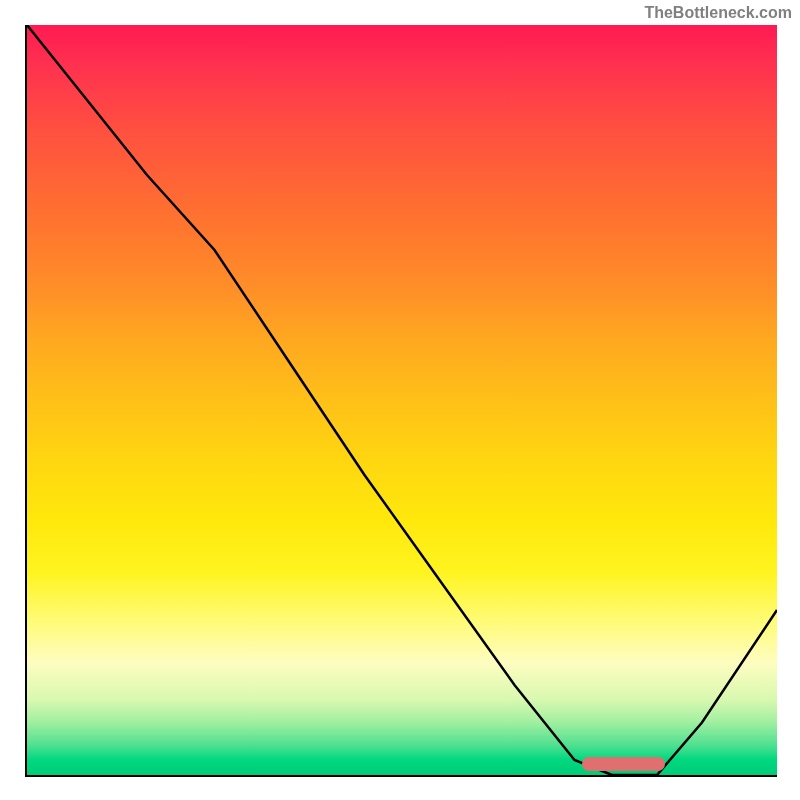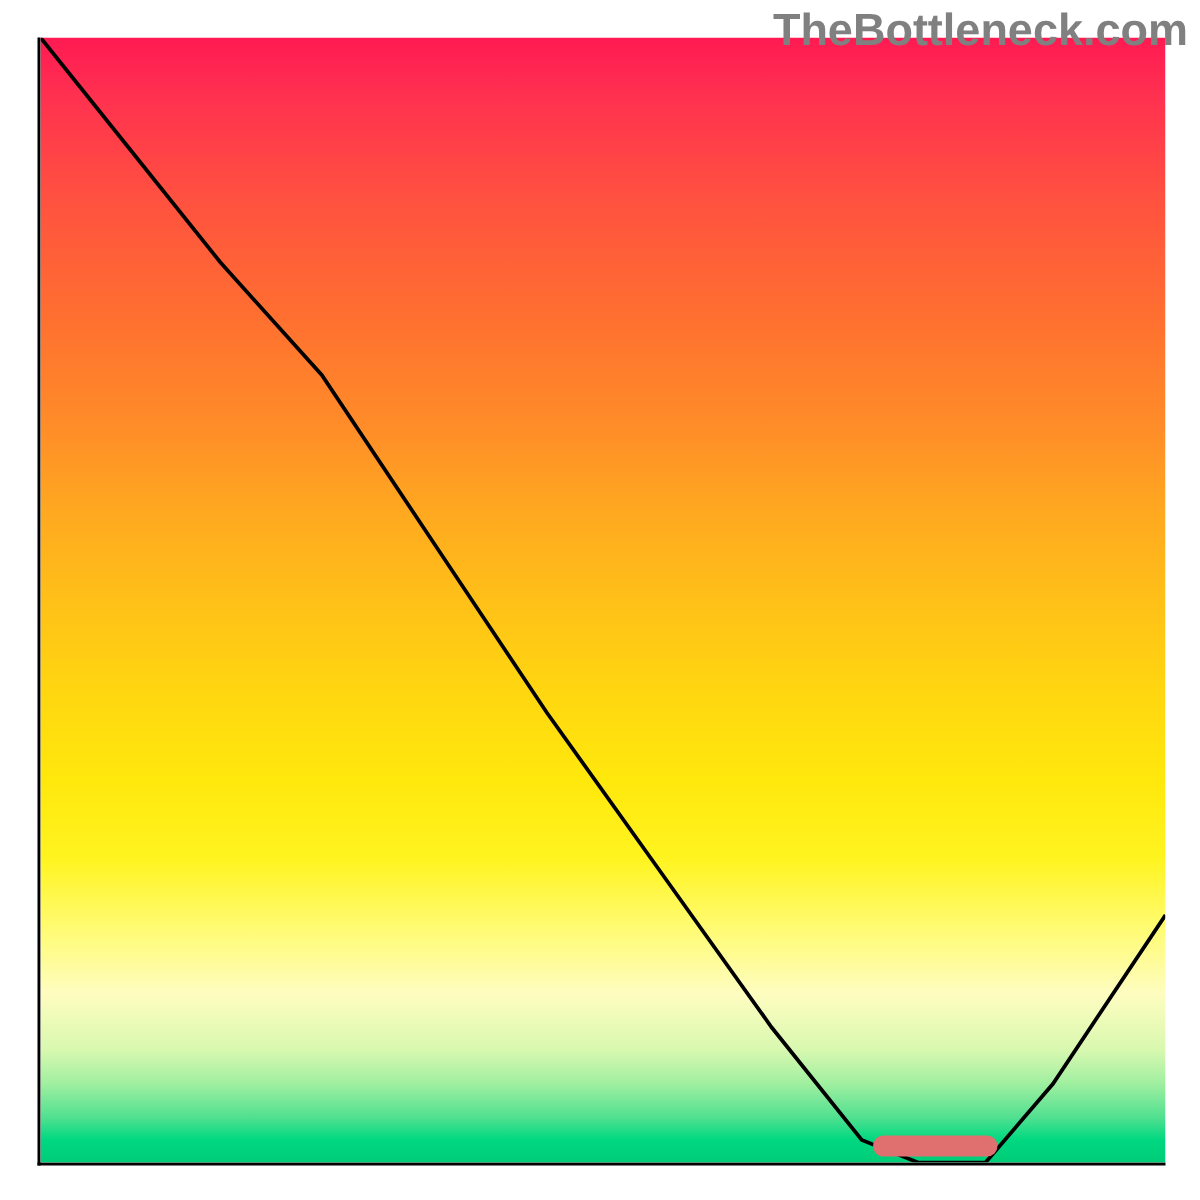--- a/index.html
+++ b/index.html
@@ -12,21 +12,21 @@
   }
   .container {
     position: relative;
     width: 800px;
     height: 800px;
   }
   .watermark {
     position: absolute;
     top: 4px;
     right: 8px;
-    font-size: 30px;
+    font-size: 16px;
     font-weight: bold;
     color: #808080;
     z-index: 10;
   }
   .plot-area {
     position: absolute;
     left: 25px;
     top: 25px;
     width: 750px;
     height: 750px;

